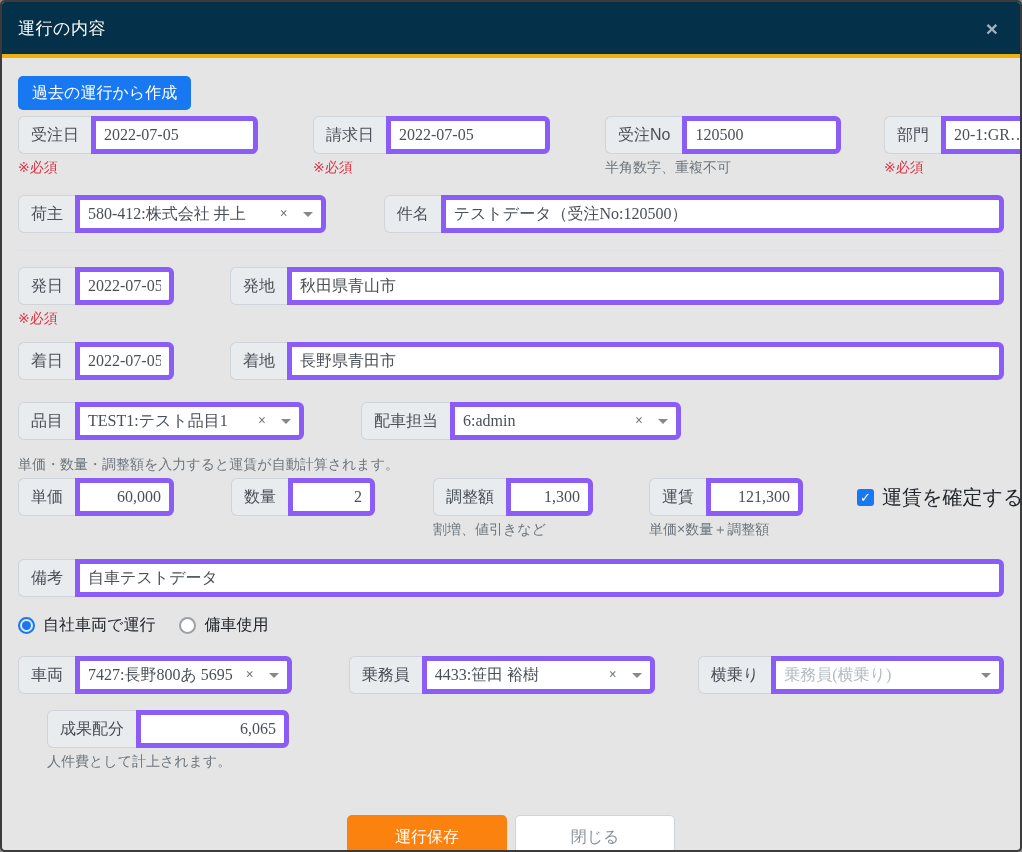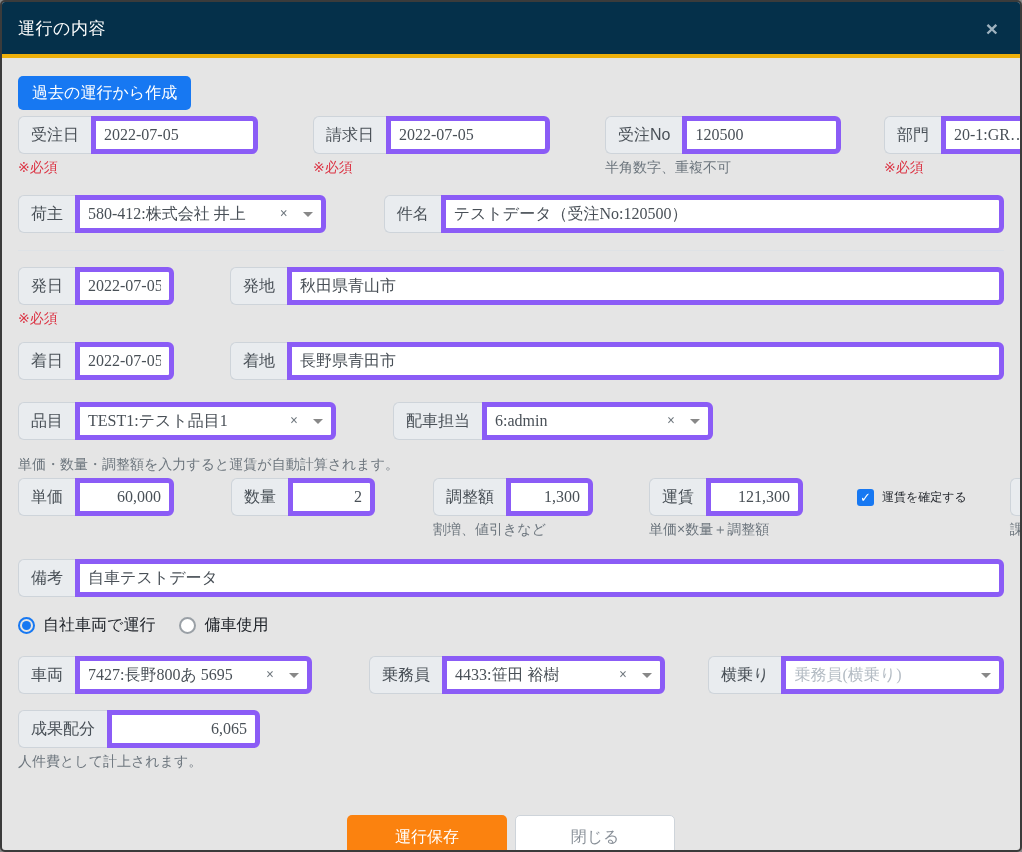--- a/index.html
+++ b/index.html
@@ -47,39 +47,39 @@
   .sel .clear-x { color:#6f777e; font-size:14px; font-weight:bold; margin:0 15px 0 8px; }
   .caret { width:0; height:0; border-left:5px solid transparent; border-right:5px solid transparent; border-top:5px solid #888; flex:0 0 auto; }
   
   .hint { font-size:14px; margin-top:5px; color:#6c757d; }
   .hint.req { color:#dc3545; }
   .note { font-size:14px; color:#6c757d; }
   hr.divider { border:none; border-top:1px solid #dee2e6; margin:17px 0 16px 0; width:100%; }
   
   .check-wrap { display:flex; align-items:center; height:38px; }
   .checkbox { width:17px; height:17px; background:#1778f2; border-radius:3px; color:#fff; font-size:13px; font-weight:bold; display:flex; align-items:center; justify-content:center; margin-right:8px; cursor:pointer; }
-  .check-label { font-size:12px; color:#21252b; white-space:nowrap; cursor:pointer; }
+  .check-label { font-size:20px; color:#21252b; white-space:nowrap; cursor:pointer; }
   
   .radio-row { display:flex; align-items:center; margin-top:18px; }
   .radio { width:17px; height:17px; border-radius:50%; margin-right:8px; cursor:pointer; flex:0 0 auto; }
   .radio.on  { border:2px solid #1778f2; display:flex; align-items:center; justify-content:center; }
   .radio.on::after { content:""; width:9px; height:9px; border-radius:50%; background:#1778f2; }
   .radio.off { border:2px solid #9aa0a6; background:#fff; }
   .radio-label { font-size:16px; color:#21252b; margin-right:24px; cursor:pointer; }
   
   .footer-row { display:flex; justify-content:center; gap:8px; margin-top:44px; }
   .btn-footer { width:160px; height:44px; font-size:16px; }
   .btn-save { background:#fb820f; color:#fff; }
   .btn-delete { background:#dc3545; color:#fff; }
   .btn-close2 { background:#fff; color:#8a9199; border:1px solid #ced4da; }
   
   .w240{width:240px;} .w237{width:237px;} .w236{width:236px;} .w206{width:206px;}
-  .w489{width:489px;} .w156{width:156px;} .w322{width:318px;justify-content:flex-end;} .w320{width:320px;}
+  .w489{width:489px;} .w156{width:156px;} .w322{width:286px;justify-content:flex-end;} .w320{width:320px;}
   .w144{width:144px;} .w160{width:160px;} .w154{width:154px;} .w161{width:161px;}
-  .w242{width:242px;}
+  .w242{width:242px;margin-left:29px;}
   .ml-auto{margin-left:auto;} .grow{flex:1 1 auto;}
   .mt6{margin-top:6px;} .mt14{margin-top:14px;} .mt16{margin-top:16px;}
   .mt18{margin-top:18px;} .mt20{margin-top:20px;} .mt22{margin-top:22px;}
   .gap13{margin-left:13px;} .gap14{margin-left:14px;} .gap15{margin-left:15px;} .gap11{margin-left:11px;}
 </style>
 </head>
 <body>
 
 <div class="modal">
   <div class="modal-header">

